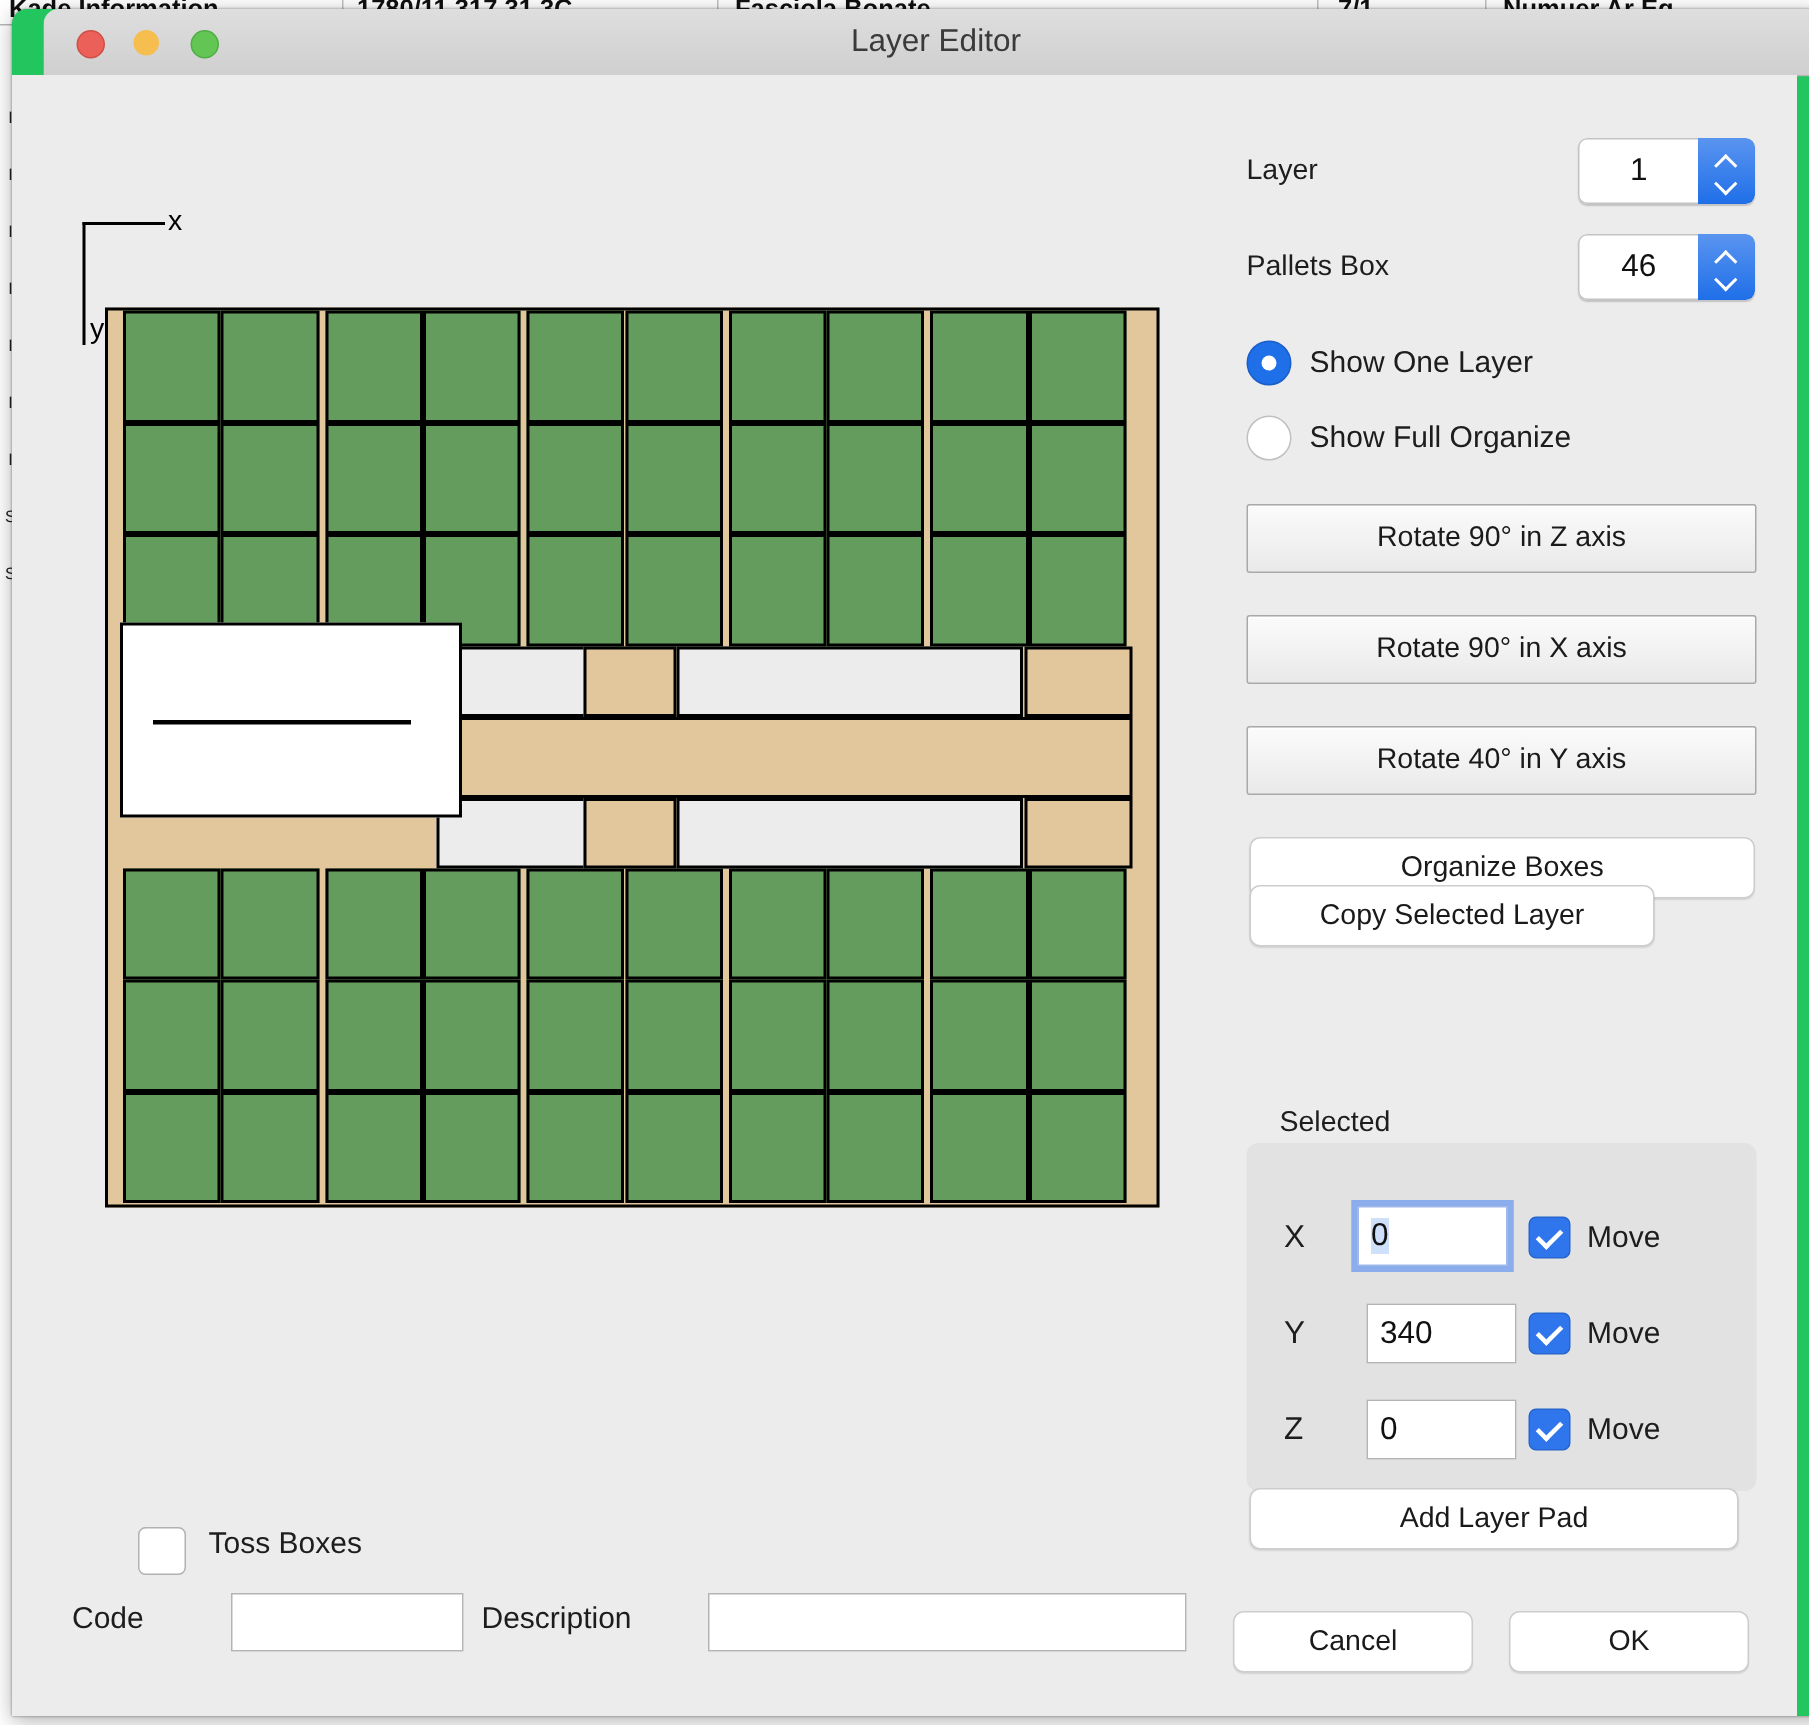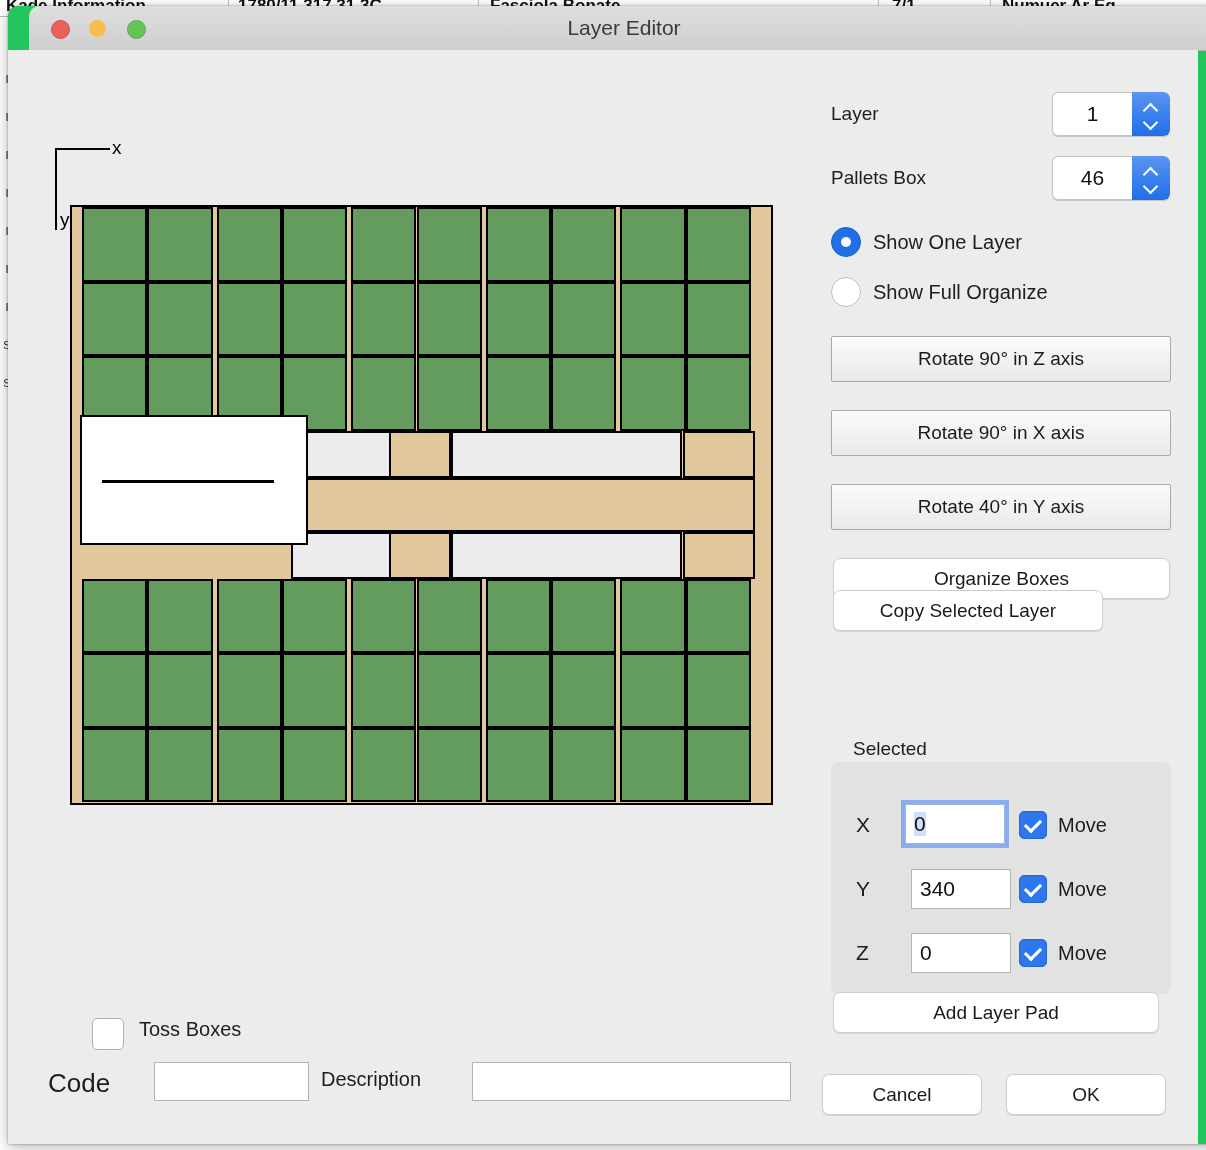--- a/index.html
+++ b/index.html
@@ -116,21 +116,21 @@
     border:1px solid #2566cf;display:flex;align-items:center;justify-content:center;}
   .chk .boxmark .tick{width:13px;height:7px;border-left:3px solid #fff;
     border-bottom:3px solid #fff;transform:rotate(-45deg);margin-top:-3px;}
   .chk .clabel{margin-left:11px;font-size:20px;color:#1d1d1d;}
 
   
   #toss-row{position:absolute;left:48px;top:968px;display:flex;margin-left:36px;}
   #toss-box{width:30px;height:30px;background:#fff;border:1px solid #b1b1b1;border-radius:5px;}
   #toss-label{margin-left:15px;font-size:20px;color:#1d1d1d;}
 
-  #code-label{position:absolute;left:40px;top:1018px;font-size:26px;color:#1d1d1d;}
+  #code-label{position:absolute;left:40px;top:1018px;font-size:20px;color:#1d1d1d;}
   #code-field{position:absolute;left:146px;top:1012px;width:155px;height:39px;
     background:#fff;border:1px solid #b4b4b4;box-sizing:border-box;}
   #desc-label{position:absolute;left:313px;top:1018px;font-size:20px;color:#1d1d1d;}
   #desc-field{position:absolute;left:464px;top:1012px;width:319px;height:39px;
     background:#fff;border:1px solid #b4b4b4;box-sizing:border-box;}
 </style>
 </head>
 <body>
 
 <div id="bg-app">

